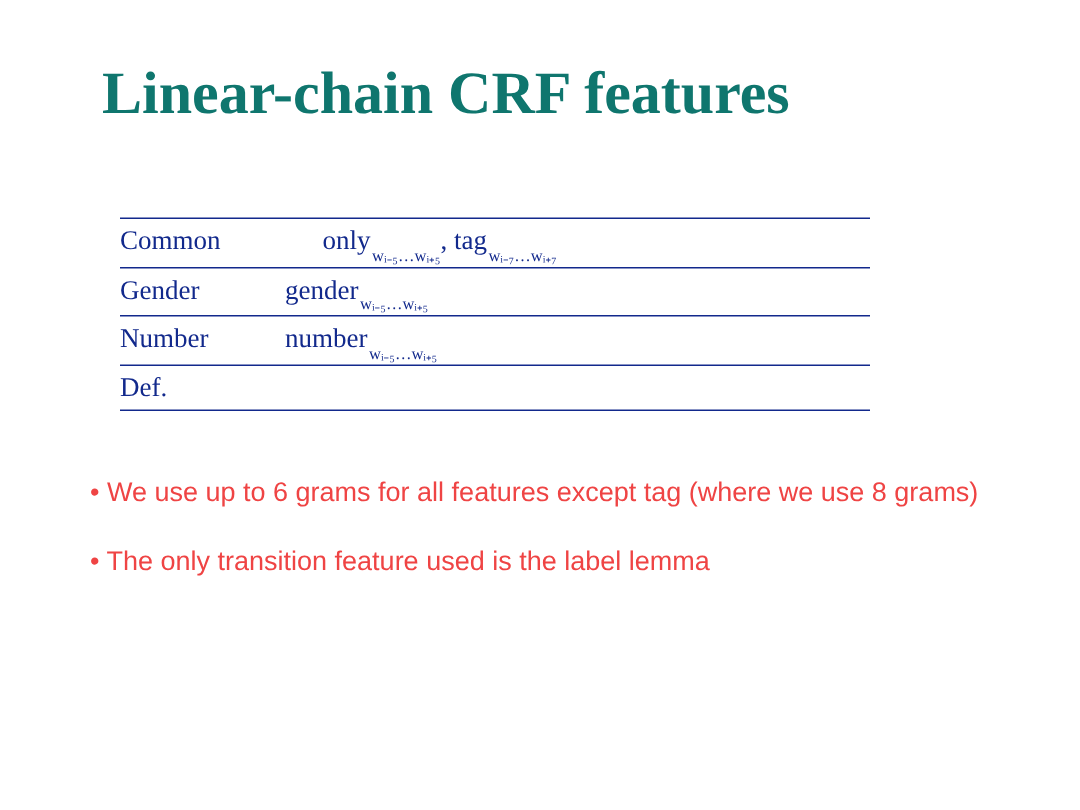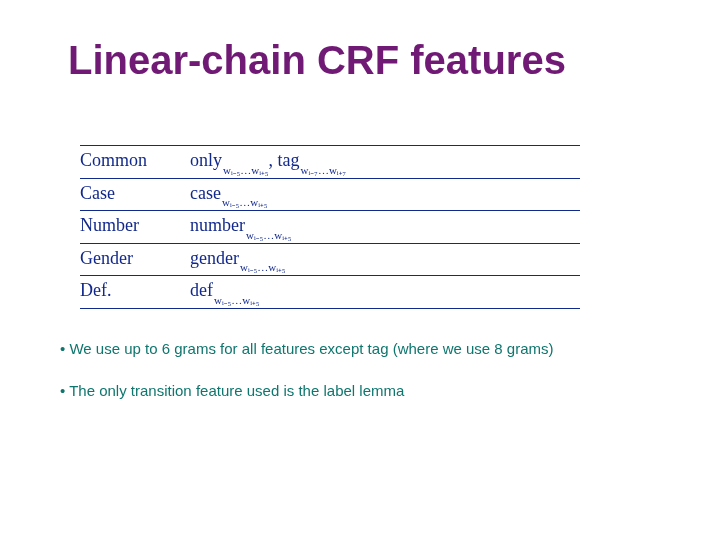--- a/index.html
+++ b/index.html
@@ -15,65 +15,65 @@
   .slide {
     position: relative;
     width: 720px;
     height: 540px;
     box-sizing: border-box;
   }
   .title {
     position: absolute;
     top: 38px;
     left: 68px;
-    font-family: Liberation Sans, sans-serif;
+    font-family: Liberation Serif, serif;
     font-size: 40px;
     font-weight: 700;
-    color: #701a75;
+    color: #0f766e;
     letter-spacing: 0px;
   }
   .table-wrap {
     position: absolute;
     top: 145px;
     left: 80px;
     width: 500px;
     font-family: "Times New Roman", Times, serif;
     color: #12298c;
     font-size: 18px;
   }
   .row {
     display: flex;
     align-items: baseline;
     padding: 4px 0 4px 0;
     border-bottom: 1px solid #12298c;
   }
-  .table-top { border-top: 1px solid #12298c; }
+  .table-top { border-top: 1px solid #12298c; gap: 25px; }
   .row .c1 {
     width: 110px;
     flex: 0 0 110px;
   }
   .row .c2 {
     flex: 1 1 auto;
     white-space: nowrap;
   }
   .sub {
     font-size: 11px;
     vertical-align: sub;
     position: relative;
     top: 3px;
     padding-left: 1px;
   }
   .bullets {
     position: absolute;
     left: 60px;
-    top: 340px;
+    top: 318px;
     width: 610px;
     font-family: Arial, Helvetica, sans-serif;
-    font-size: 15px;
-    color: #0f766e;
+    font-size: 18px;
+    color: #ef4444;
     line-height: 1.22;
   }
   .bullets p {
     margin: 0 0 24px 0;
   }
 </style>
 </head>
 <body>
 
 <div class="slide">
@@ -83,46 +83,37 @@
   <div class="table-wrap">
 
     <div class="row table-top">
       <div class="c1">Common</div>
       <div class="c2">
         <span>only</span><span class="sub">wᵢ₋₅…wᵢ₊₅</span>,
         <span>tag</span><span class="sub">wᵢ₋₇…wᵢ₊₇</span>
       </div>
     </div>
 
+
     <div class="row">
-      <div class="c1">Case</div>
+      <div class="c1">Gender</div>
       <div class="c2">
-        <span>case</span><span class="sub">wᵢ₋₅…wᵢ₊₅</span>
+        <span>gender</span><span class="sub">wᵢ₋₅…wᵢ₊₅</span>
       </div>
     </div>
 
     <div class="row">
       <div class="c1">Number</div>
       <div class="c2">
         <span>number</span><span class="sub">wᵢ₋₅…wᵢ₊₅</span>
       </div>
     </div>
 
     <div class="row">
-      <div class="c1">Gender</div>
-      <div class="c2">
-        <span>gender</span><span class="sub">wᵢ₋₅…wᵢ₊₅</span>
-      </div>
-    </div>
-
-    <div class="row">
       <div class="c1">Def.</div>
-      <div class="c2">
-        <span>def</span><span class="sub">wᵢ₋₅…wᵢ₊₅</span>
-      </div>
     </div>
 
   </div>
 
   <div class="bullets">
     <p>• We use up to 6 grams for all features except tag (where we use 8 grams)</p>
     <p>• The only transition feature used is the label lemma</p>
   </div>
 
 </div>

